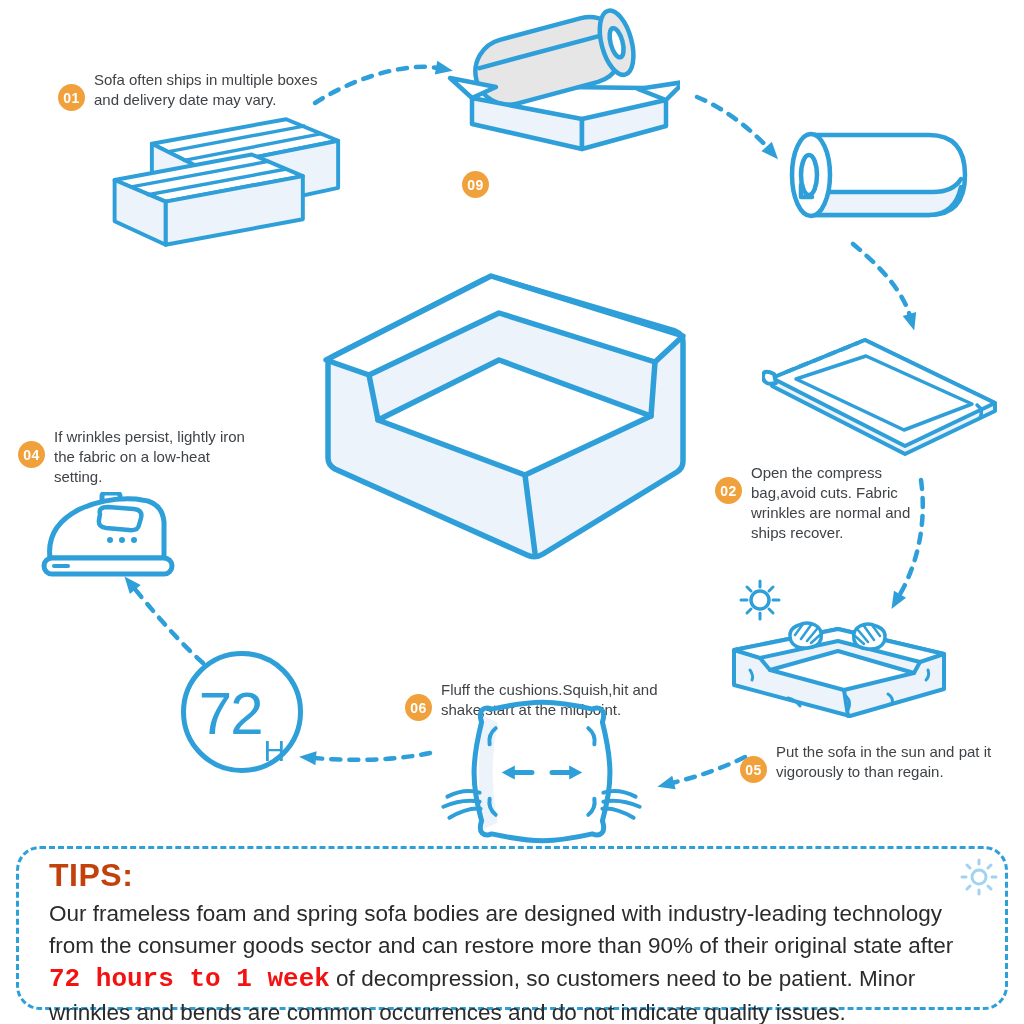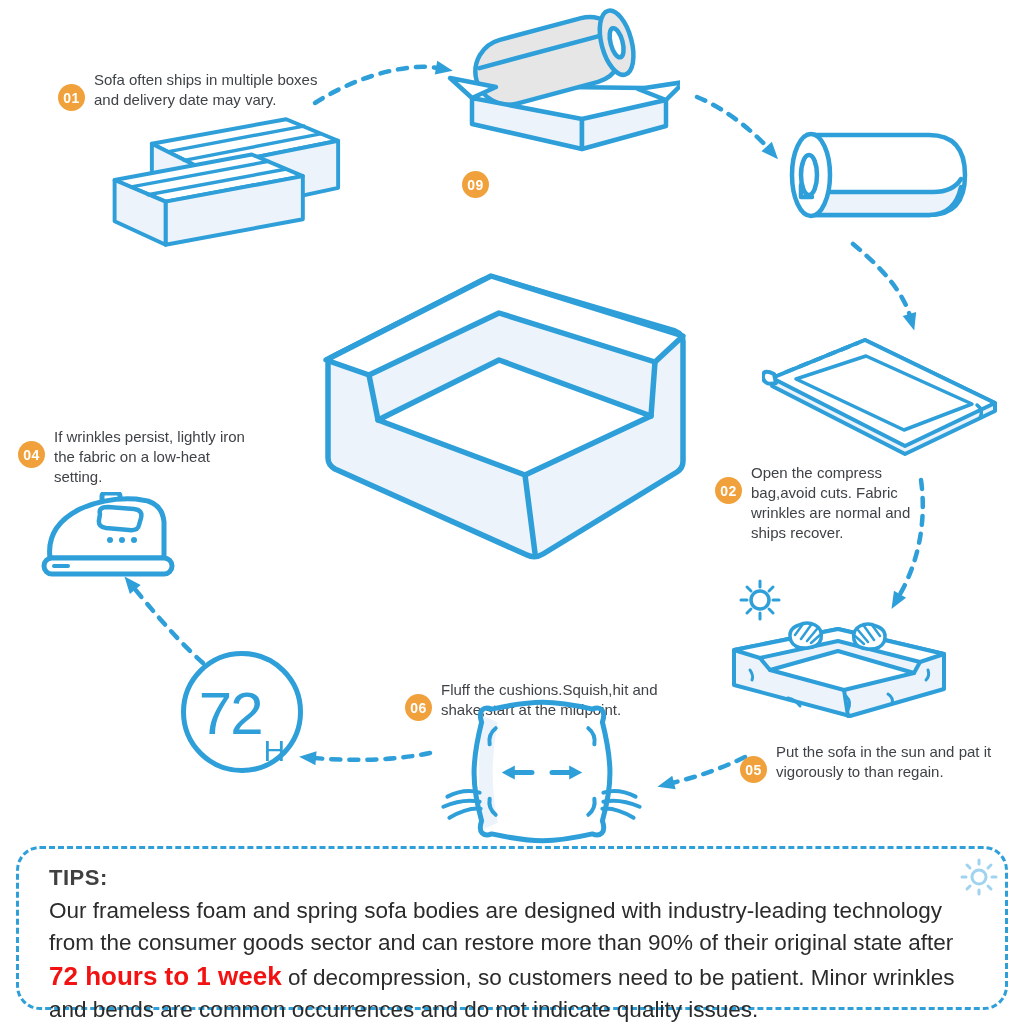--- a/index.html
+++ b/index.html
@@ -21,23 +21,23 @@
   .fb{fill:#2E9FD9;}
   
   #timer{position:absolute;left:181px;top:651px;width:122px;height:122px;border:5px solid #2E9FD9;
          border-radius:50%;box-sizing:border-box;display:flex;align-items:flex-end;justify-content:center;
          color:#2E9FD9;}
   #timer .h72{font-size:60px;font-weight:500;letter-spacing:-2px;line-height:108px;}
   #timer .hu{font-size:30px;font-weight:500;margin-left:2px;}
   
   #tips{position:absolute;left:16px;top:846px;width:992px;height:164px;box-sizing:border-box;
         border:3px dashed #2E9FD9;border-radius:24px;padding:8px 30px 0 30px;}
-  #tips h2{margin:8px 0 4px 0;font-size:22px;color:#404040;font-weight:bold;letter-spacing:.5px;}
+  #tips h2{margin:0 0 4px 0;font-size:32px;color:#c2410c;font-weight:bold;letter-spacing:.5px;}
   #tips .body{font-size:22.5px;line-height:1.4;color:#2b2b2b;font-weight:500;}
-  #tips .hl{color:#F31212;font-weight:bold;font-size:26px;}
+  #tips .hl{color:#F31212;font-weight:bold;font-size:26px;font-family:Liberation Mono, monospace;}
 </style>
 </head>
 <body>
 
 <div id="canvas">
 
   <svg class="abs" style="left:0;top:0" width="1024" height="1024" viewBox="0 0 1024 1024">
     <defs>
       <marker id="ah" markerUnits="userSpaceOnUse" markerWidth="22" markerHeight="20" refX="4" refY="10" orient="auto">
         <path d="M2,3 L19,10 L2,17 Z" fill="#2E9FD9"></path>

